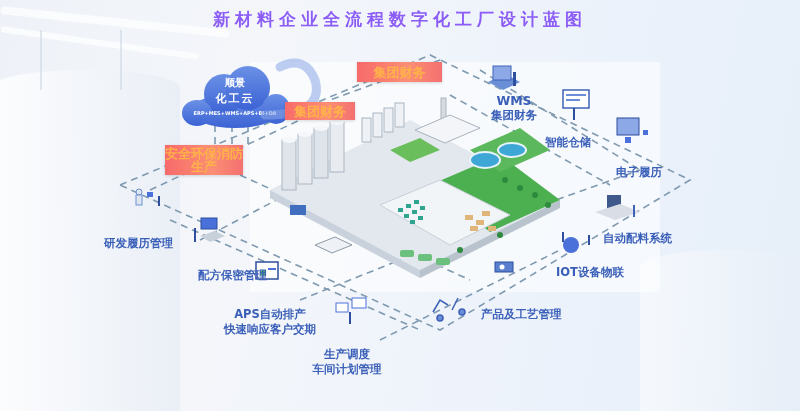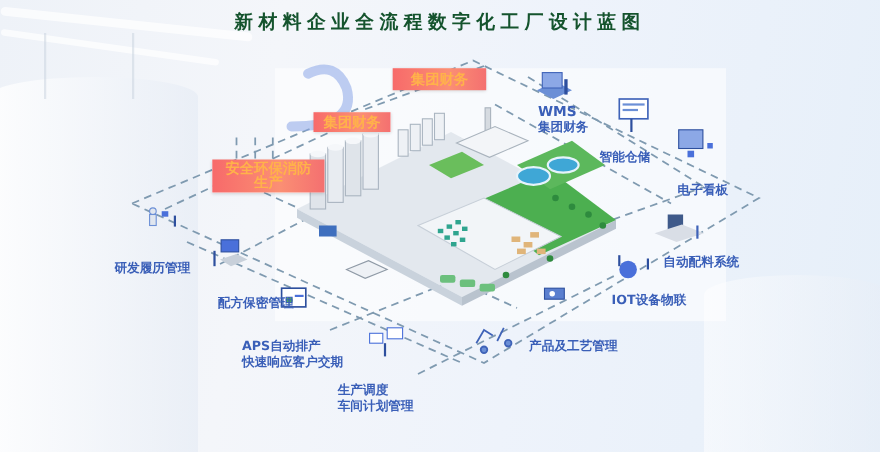--- a/index.html
+++ b/index.html
@@ -11,26 +11,26 @@
   }
   .stage { position: absolute; left: 0; top: 0; width: 800px; height: 411px; overflow: hidden; }
 
   
   .bg-pipe { position: absolute; background: rgba(255,255,255,0.7); border-radius: 4px; }
   .bg-tank { position: absolute; background: linear-gradient(90deg, rgba(255,255,255,0.85), rgba(230,236,245,0.7)); border-radius: 50% 50% 0 0 / 18px 18px 0 0; }
   .bg-frame { position: absolute; border-left: 2px solid rgba(200,210,222,0.5); }
 
   .title {
     position: absolute; left: 0; right: 0; top: 8px; text-align: center;
-    font-size: 17px; font-weight: bold; letter-spacing: 5px; color: #14532d;
+    font-size: 17px; font-weight: bold; letter-spacing: 5px; color: #8b5cf6;
   }
 
   .label {
     position: absolute; font-weight: bold; color: #3a5fb8; font-size: 11.5px;
-    line-height: 15px; text-align: left; white-space: nowrap;
+    line-height: 15px; text-align: center; white-space: nowrap;
   }
 
   .redbox {
     position: absolute; background: linear-gradient(90deg, #f76a6a, #fb8f74 60%, #f47070);
     color: #ffb24a; font-size: 13px; font-weight: bold; text-align: center;
     box-shadow: 0 1px 3px rgba(0,0,0,0.15); line-height: 13px;
     display: flex; flex-direction: column; align-items: center; justify-content: center;
   }
 
   .cloud {
@@ -147,32 +147,42 @@
         <circle cx="535" cy="195" r="3"></circle>
           <circle cx="548" cy="205" r="3"></circle>
           <circle cx="520" cy="188" r="3"></circle>
         <circle cx="505" cy="180" r="3"></circle>
           <circle cx="460" cy="250" r="3"></circle>
           <circle cx="500" cy="235" r="3"></circle>
       </g>
     </g>
   </svg>
 
+  <div class="cloud">
+    <div class="c" style="left:8px;top:28px;width:90px;height:34px;"></div>
+    <div class="c" style="left:22px;top:8px;width:40px;height:40px;"></div>
+    <div class="c" style="left:44px;top:0px;width:44px;height:44px;"></div>
+    <div class="c" style="left:0px;top:34px;width:30px;height:26px;"></div>
+    <div class="c" style="left:80px;top:28px;width:28px;height:30px;"></div>
+    <div class="cloud-text" style="top:10px;font-size:10px;">顺景</div>
+    <div class="cloud-text" style="top:25px;font-size:11px;letter-spacing:2px;">化工云</div>
+    <div class="cloud-text" style="top:44px;font-size:5px;">ERP+MES+WMS+APS+BI+OA</div>
+  </div>
 
   <svg width="80" height="70" style="position:absolute;left:255px;top:55px;">
     <path d="M10,60 Q70,60 60,25 Q50,0 25,12" stroke="#8aa6e8" stroke-width="9" fill="none" opacity="0.55" stroke-linecap="round"></path>
   </svg>
 
   <div class="redbox" style="left:357px;top:62px;width:85px;height:20px;">
     <span>集团财务</span>
   </div>
   <div class="redbox" style="left:285px;top:102px;width:70px;height:18px;">
     <span>集团财务</span>
   </div>
-  <div class="redbox" style="left:165px;top:145px;width:102px;height:30px;margin-left:28px;">
+  <div class="redbox" style="left:165px;top:145px;width:78px;height:30px;">
     <span>安全环保消防</span>
     <span>生产</span>
   </div>
 
   <svg width="800" height="411" style="position:absolute;left:0;top:0;pointer-events:none;">
 
     <g>
       <polygon points="488,82 505,74 520,82 503,90" fill="#6b8fd6"></polygon>
       <rect x="493" y="66" width="18" height="14" fill="#8ca8e6" stroke="#3f63b8"></rect>
       <rect x="513" y="72" width="3" height="14" fill="#2d4f9e"></rect>
@@ -239,21 +249,21 @@
       <rect x="147" y="192" width="6" height="5" fill="#4a70da"></rect>
       <rect x="158" y="196" width="2" height="10" fill="#2d4f9e"></rect>
     </g>
   </svg>
 
   <div class="label" style="left:489px;top:93px;width:50px;">
     <div style="font-size:12.5px;">WMS</div>
     <div>集团财务</div>
   </div>
   <div class="label" style="left:545px;top:135px;">智能仓储</div>
-  <div class="label" style="left:616px;top:165px;">电子看板</div>
+  <div class="label" style="left:616px;top:165px;">电子履历</div>
   <div class="label" style="left:603px;top:231px;">自动配料系统</div>
   <div class="label" style="left:556px;top:265px;">IOT设备物联</div>
   <div class="label" style="left:481px;top:307px;">产品及工艺管理</div>
   <div class="label" style="left:220px;top:307px;width:100px;">
     <div>APS自动排产</div>
     <div>快速响应客户交期</div>
   </div>
   <div class="label" style="left:307px;top:347px;width:80px;">
     <div>生产调度</div>
     <div>车间计划管理</div>

